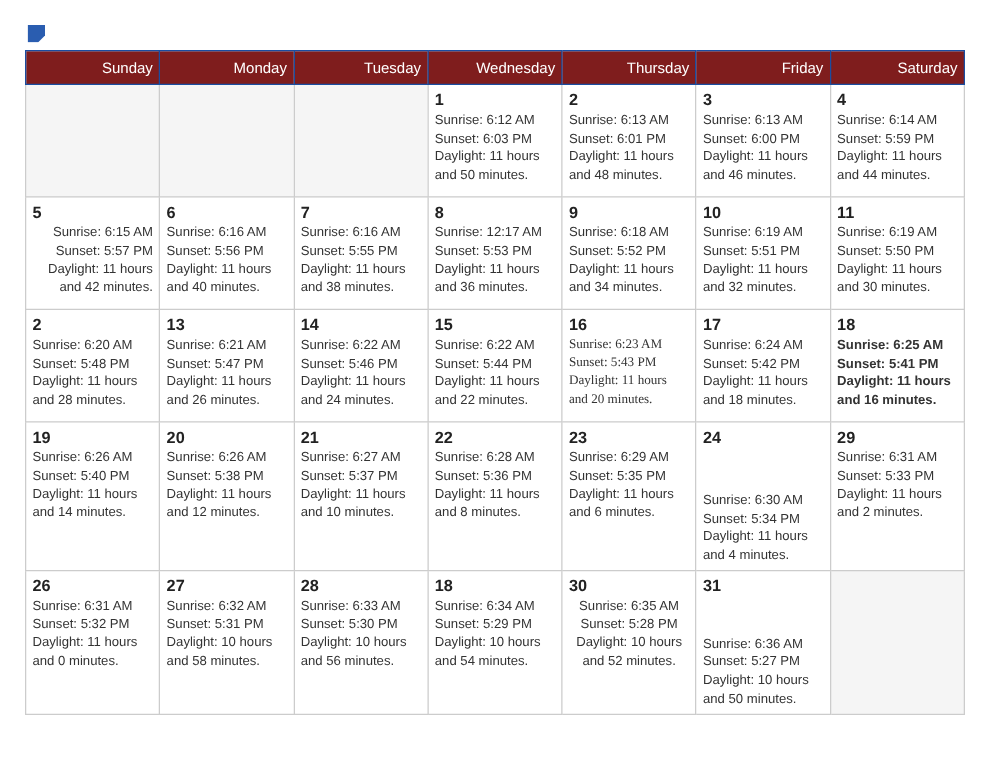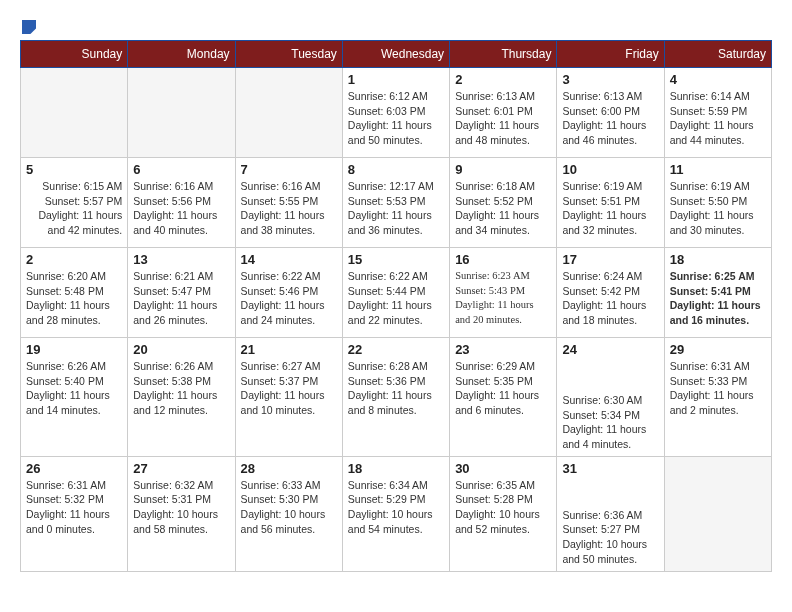--- a/index.html
+++ b/index.html
@@ -331,21 +331,21 @@
         </td>
         <td>
           <span class="day-num">18</span>
           <div class="day-info" style="white-space: pre-line;">Sunrise: 6:34 AM
 Sunset: 5:29 PM
 Daylight: 10 hours
 and 54 minutes.</div>
         </td>
         <td>
           <span class="day-num">30</span>
-          <div class="day-info" style="white-space: pre-line;">Sunrise: 6:35 AM
+          <div class="day-info" style="white-space: pre-line; text-align: center;">Sunrise: 6:35 AM
 Sunset: 5:28 PM
 Daylight: 10 hours
 and 52 minutes.</div>
         </td>
         <td>
           <span class="day-num">31</span>
           <div class="day-info" style="white-space: pre-line; margin-top: 32px;">Sunrise: 6:36 AM
 Sunset: 5:27 PM
 Daylight: 10 hours
 and 50 minutes.</div>

